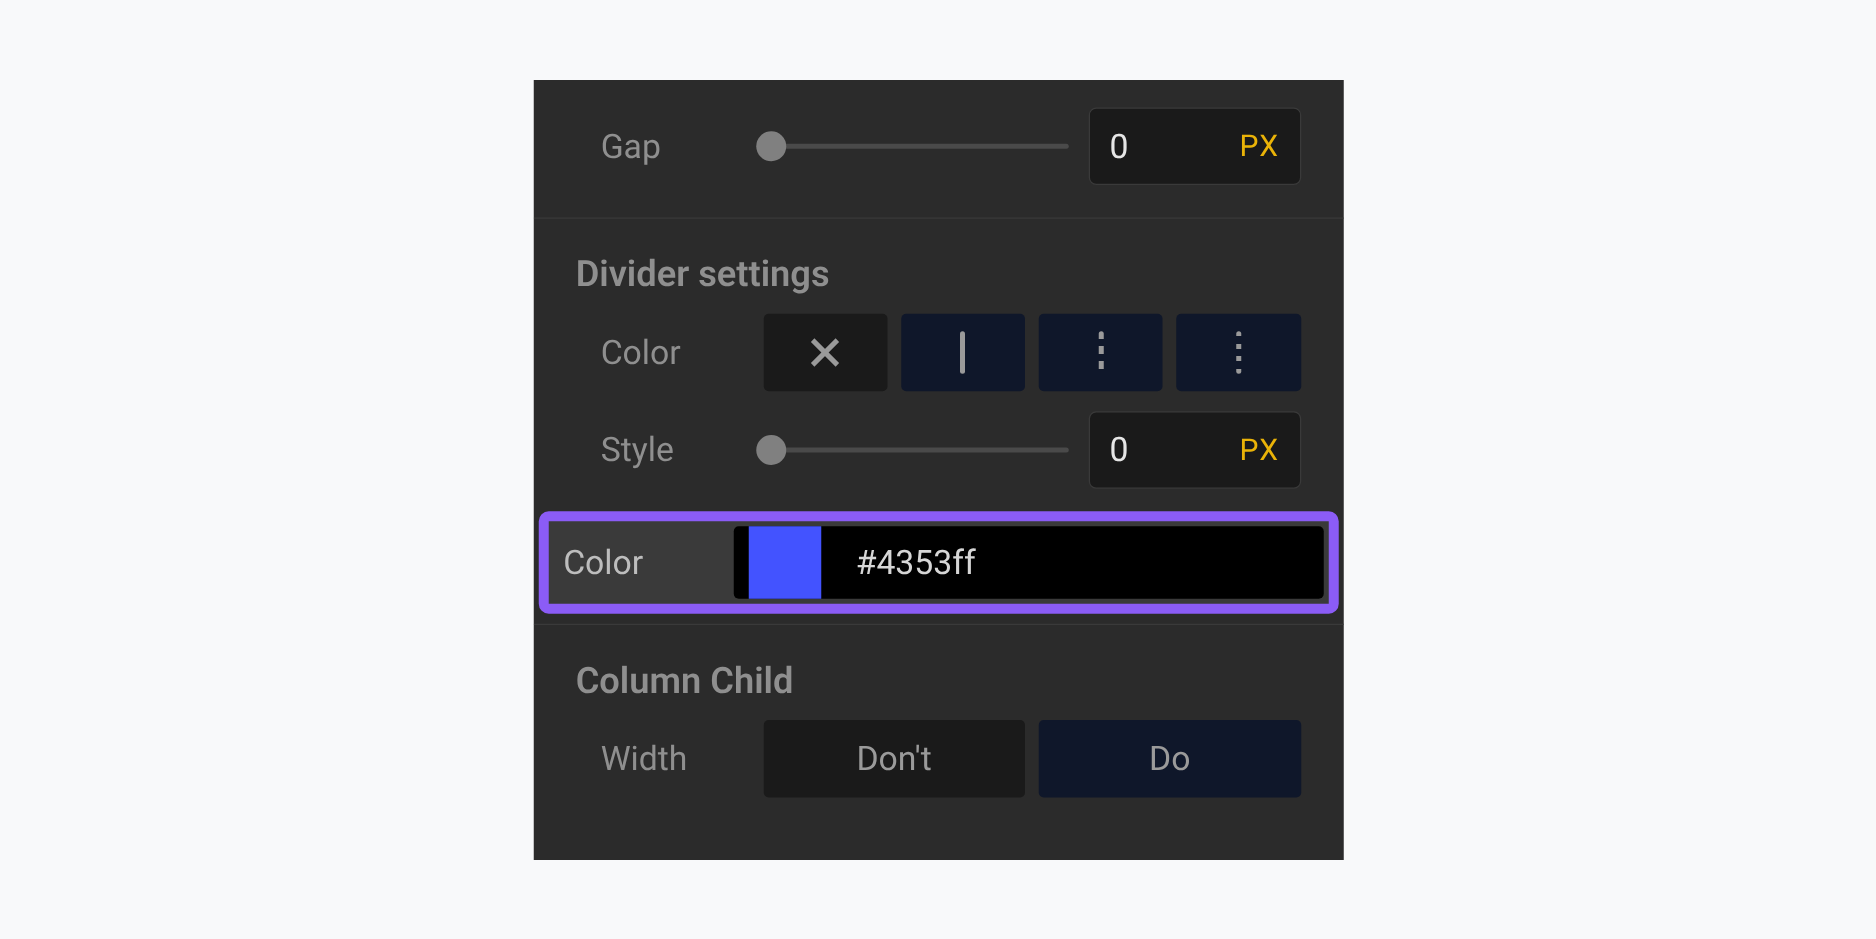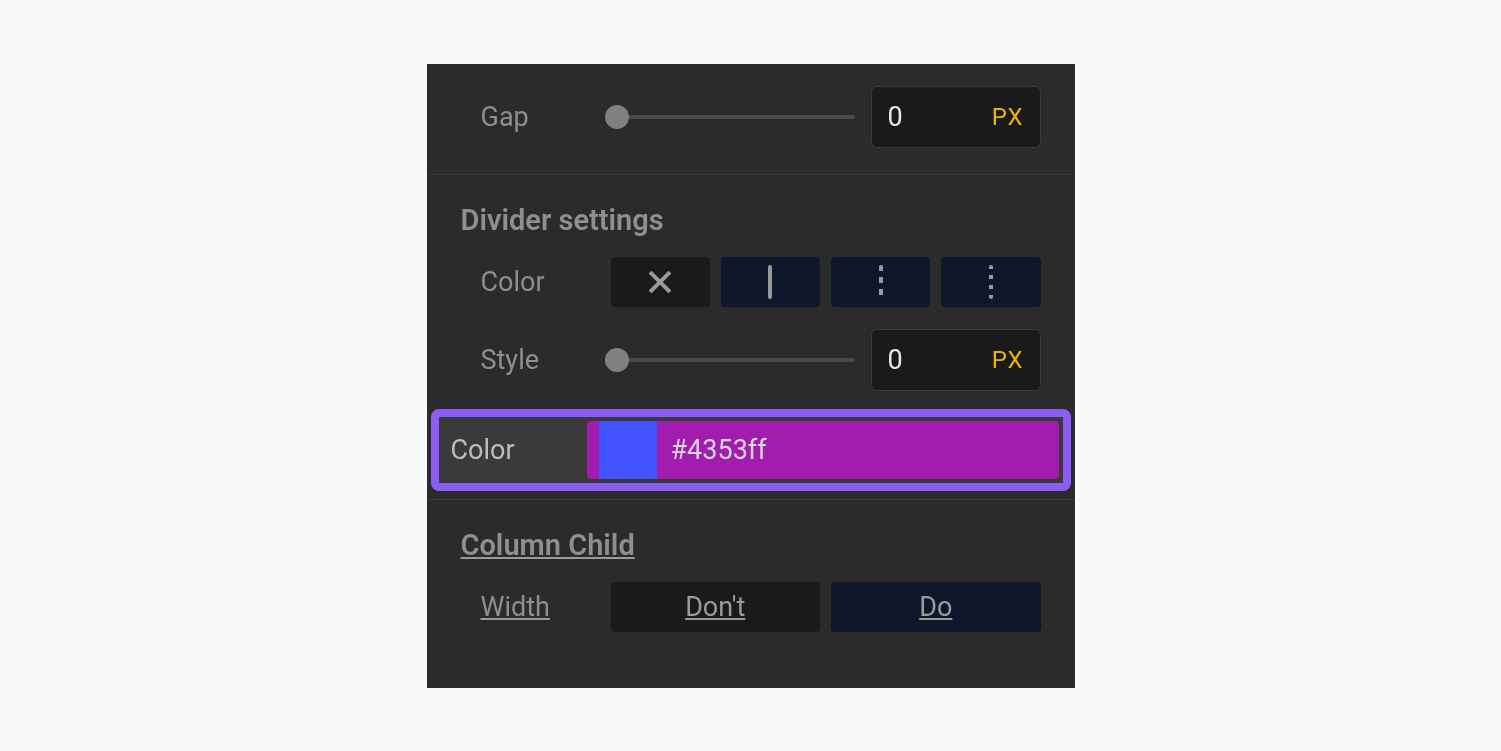--- a/index.html
+++ b/index.html
@@ -17,21 +17,21 @@
     height: 624px;
     background: #2b2b2b;
     color: #9a9a9a;
     overflow: hidden;
     position: relative;
   }
   .section {
     border-bottom: 1px solid #3a3a3a;
     padding: 0 34px;
   }
-  .section:last-child { border-bottom: none; text-decoration: underline; }
+  .section:last-child { border-bottom: none; }
 
   
   .row {
     display: flex;
     align-items: center;
     height: 78px;
     margin-left: 20px;
   }
   .row-label {
     width: 130px;
@@ -87,21 +87,21 @@
     font-weight: 600;
     color: #8f8f8f;
     padding-top: 28px;
     padding-bottom: 6px;
   }
 
   
   .seggroup {
     flex: 1;
     display: flex;
-    height: 50px;
+    height: 62px;
     gap: 11px;
   }
   .segbtn {
     flex: 1;
     background: #0f172a;
     border-radius: 4px;
     display: flex;
     align-items: center;
     justify-content: center;
     color: #9a9a9a;
@@ -159,26 +159,26 @@
   .color-label {
     width: 144px;
     display: flex;
     align-items: center;
     padding-left: 8px;
     font-size: 27px;
     color: #bdbdbd;
   }
   .color-field {
     flex: 1;
-    background: #a21caf;
+    background: #000000;
     border-radius: 4px;
     display: flex;
     align-items: center;
     padding: 0 12px;
-    gap: 14px;
+    gap: 28px;
   }
   .swatch {
     width: 58px; height: 58px;
     background: #4353ff;
   }
   .color-hex {
     font-size: 27px;
     color: #d6d6d6;
   }
 

